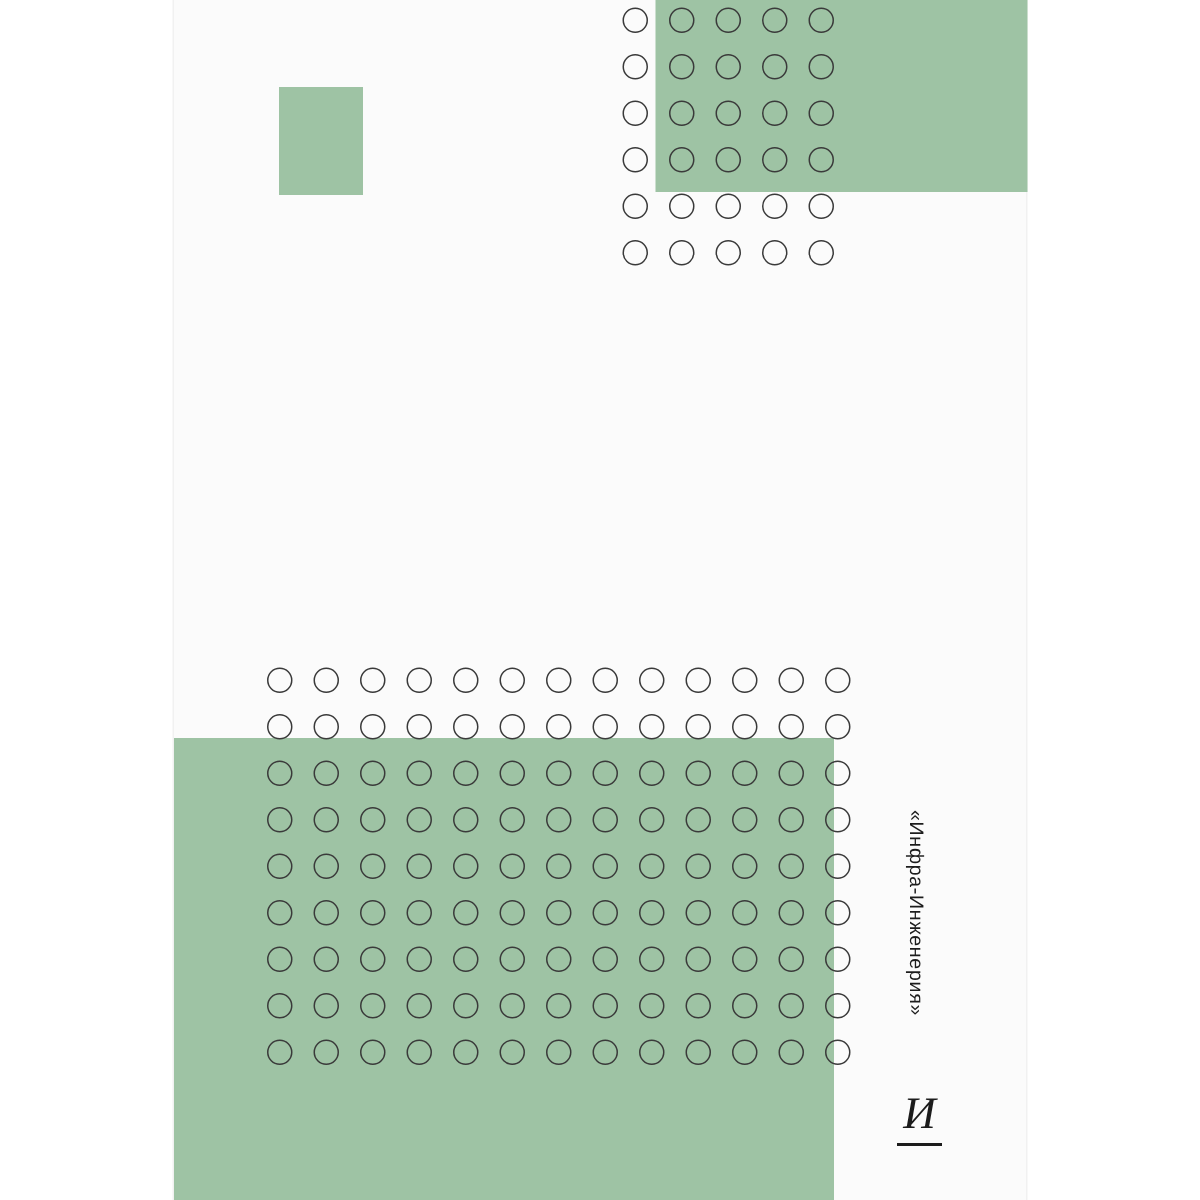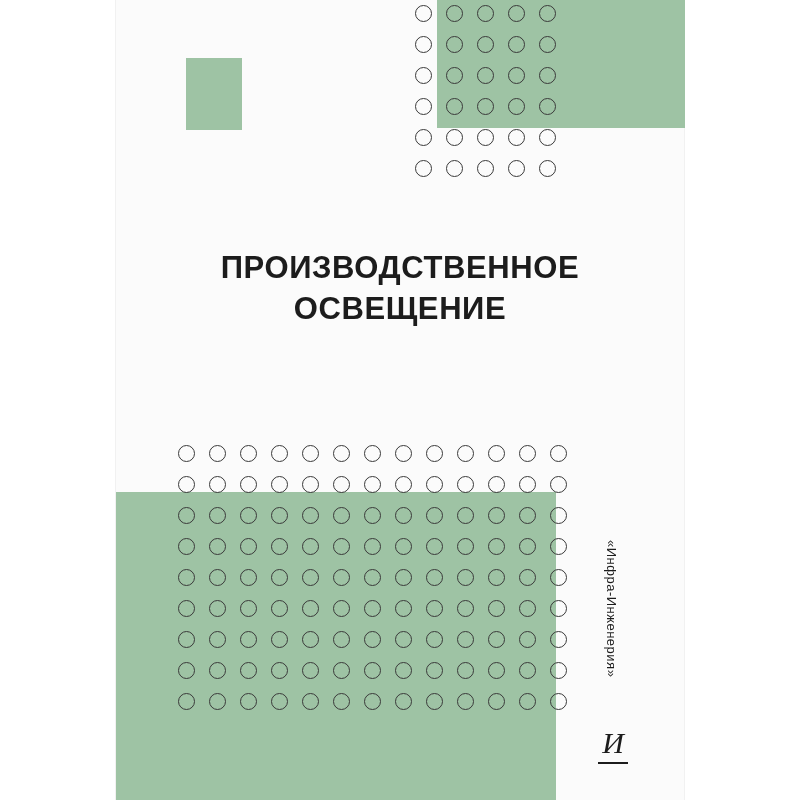--- a/index.html
+++ b/index.html
@@ -283,22 +283,20 @@
       <div class="dot" style="left: 186px; top: 248px; width: 17px; height: 17px;"></div>
       <div class="dot" style="left: 217px; top: 248px; width: 17px; height: 17px;"></div>
       <div class="dot" style="left: 248px; top: 248px; width: 17px; height: 17px;"></div>
       <div class="dot" style="left: 279px; top: 248px; width: 17px; height: 17px;"></div>
       <div class="dot" style="left: 310px; top: 248px; width: 17px; height: 17px;"></div>
       <div class="dot" style="left: 341px; top: 248px; width: 17px; height: 17px;"></div>
       <div class="dot" style="left: 372px; top: 248px; width: 17px; height: 17px;"></div>
     </div>
 
   <div class="title-wrap">
-    <div class="main-title">ПРОИЗВОДСТВЕННОЕ
-ОСВЕЩЕНИЕ</div>
   </div>
 
   <div class="publisher">
     <span class="publisher-text">«Инфра-Инженерия»</span>
   </div>
   <div class="publisher-logo">И</div>
 
 </div>
 
 </body></html>

